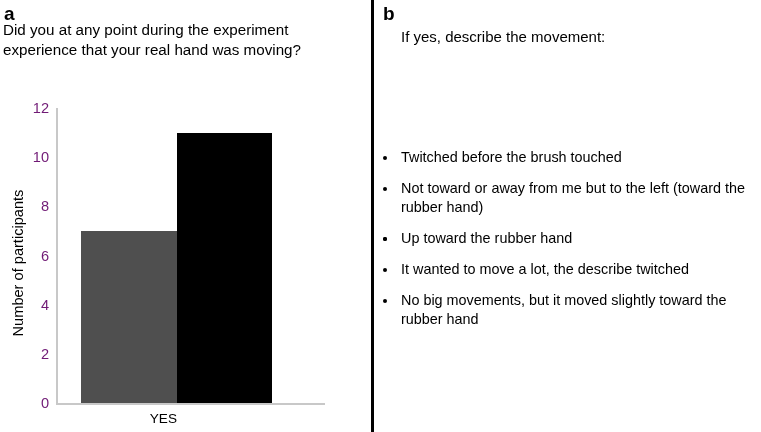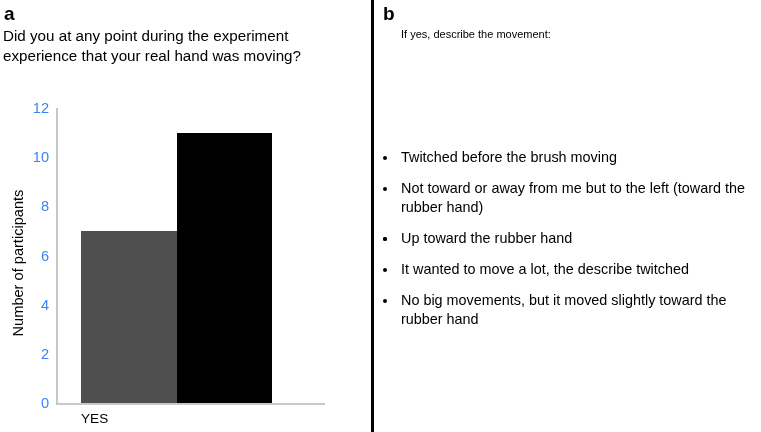--- a/index.html
+++ b/index.html
@@ -30,21 +30,21 @@
     font-weight: bold;
     line-height: 1;
     letter-spacing: 0px;
   }
   #panel-a-letter { left: 4px; top: 4px; }
   #panel-b-letter { left: 383px; top: 4px; }
 
   #question-a {
     position: absolute;
     left: 3px;
-    top: 26px;
+    top: 20px;
     width: 358px;
     font-size: 15.2px;
     line-height: 1.33;
     color: #000;
   }
 
   
   #panel-divider {
     position: absolute;
     left: 371px;
@@ -95,61 +95,61 @@
     width: 269px;
     height: 1.5px;
     background: #c8c8c8;
   }
   .y-tick-label {
     position: absolute;
     right: 100%;
     margin-right: 7px;
     transform: translateY(-50%);
     font-size: 14.6px;
-    color: #3b82f6;
+    color: #701a75;
     white-space: nowrap;
   }
   .bar {
     position: absolute;
     bottom: 0;
   }
   #bar-yes {
     left: 25px;
     width: 96px;
     background: #4f4f4f;
   }
   #bar-no {
     left: 121px;
     width: 95px;
     background: #000000;
   }
   .x-tick-label {
     position: absolute;
     top: 303px;
     font-size: 13.6px;
-    text-align: left;
+    text-align: right;
     white-space: nowrap;
   }
   #xlabel-yes { left: 25px; width: 96px; }
   #xlabel-no  { left: 121px; width: 95px; }
 
   
   #panel-b {
     position: absolute;
     left: 374px;
     top: 0;
     width: 387px;
     height: 432px;
   }
   #question-b {
     position: absolute;
     left: 27px;
     top: 27px;
     width: 350px;
-    font-size: 11px;
+    font-size: 15px;
     line-height: 1.33;
   }
   #bullet-list {
     position: absolute;
     left: 5px;
     top: 148px;
     width: 378px;
     margin: 0;
     padding: 0;
     list-style: none;
@@ -208,20 +208,20 @@
 
 <div id="panel-divider"></div>
 
 <div id="panel-b">
 
   <div class="panel-letter" id="panel-b-letter" style="left:9px; top:4px;">b</div>
 
   <div id="question-b">If yes, describe the movement:</div>
 
   <ul id="bullet-list">
-      <li><span class="bullet-dot"></span><span>Twitched before the brush moving</span></li>
+      <li><span class="bullet-dot"></span><span>Twitched before the brush touched</span></li>
       <li><span class="bullet-dot"></span><span>Not toward or away from me but to the left (toward the rubber hand)</span></li>
       <li><span class="bullet-dot"></span></li>
       <li><span class="bullet-dot"></span><span>Up toward the rubber hand</span></li>
       <li><span class="bullet-dot"></span><span>It wanted to move a lot, the describe twitched</span></li>
       <li><span class="bullet-dot"></span><span>No big movements, but it moved slightly toward the rubber hand</span></li>
     </ul>
 </div>
 
 </body></html>

